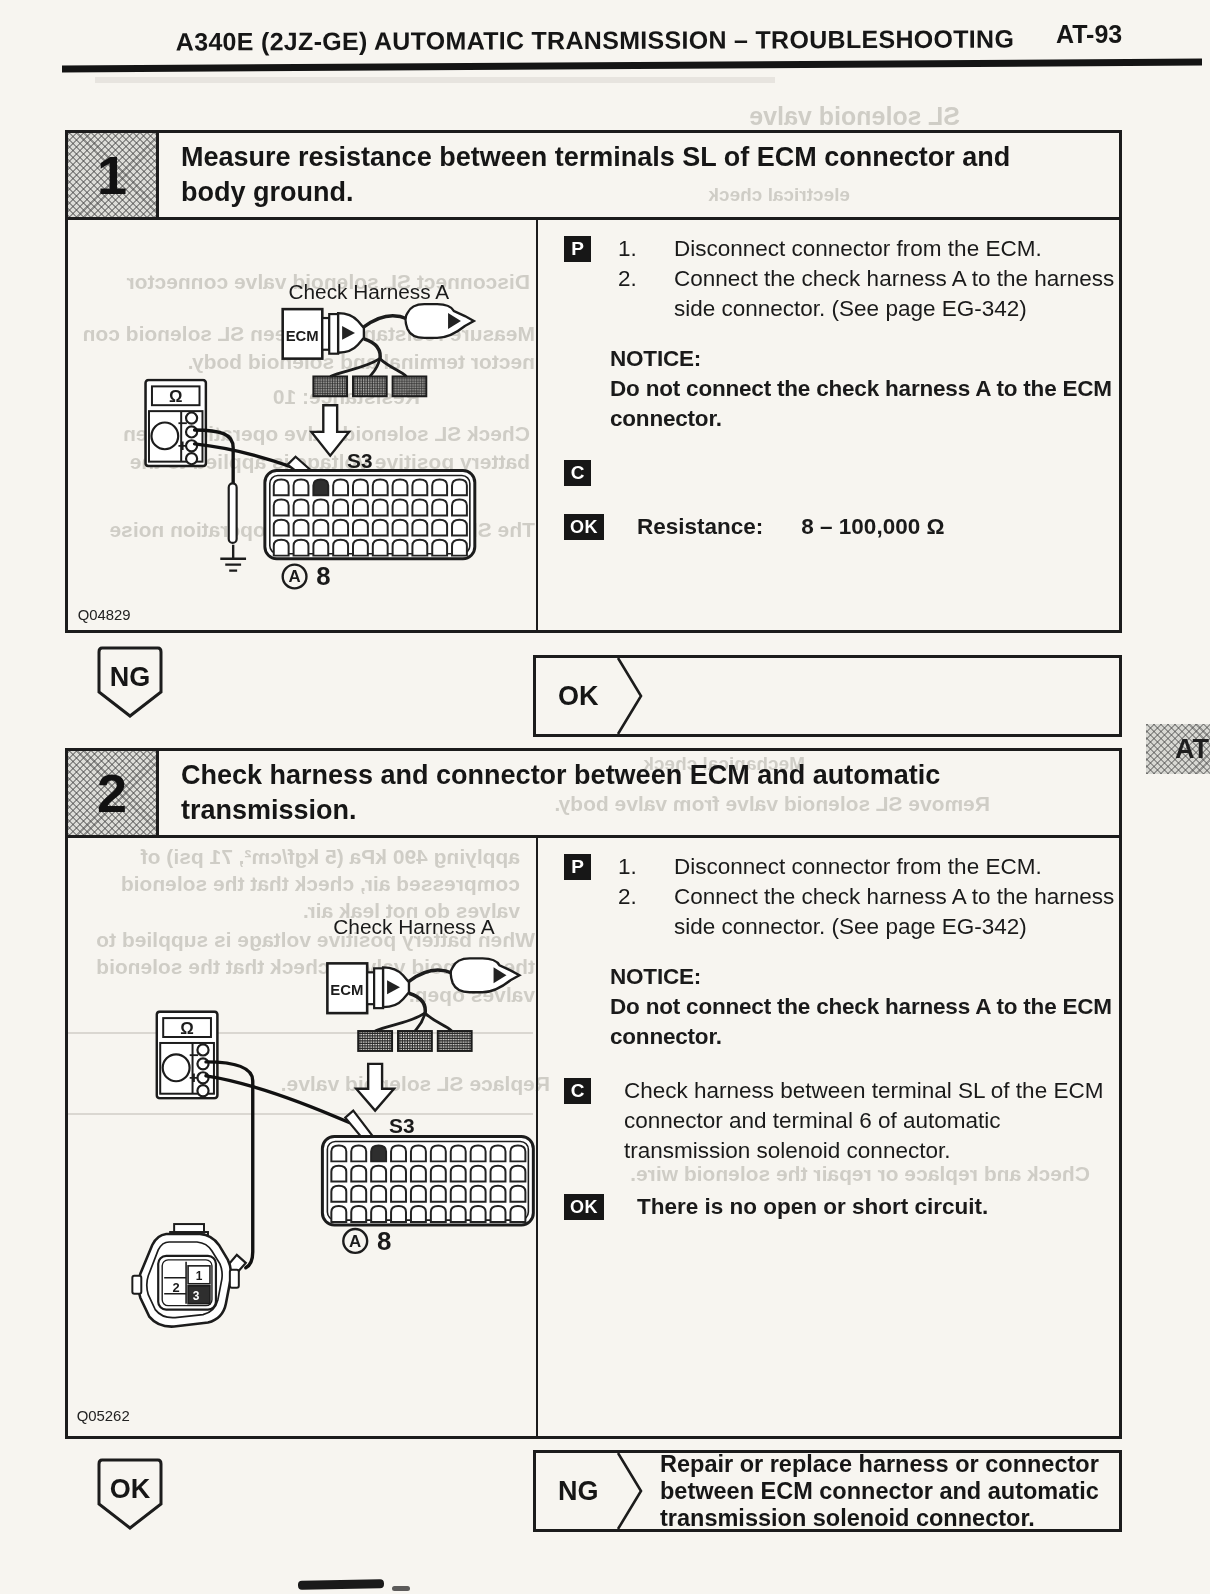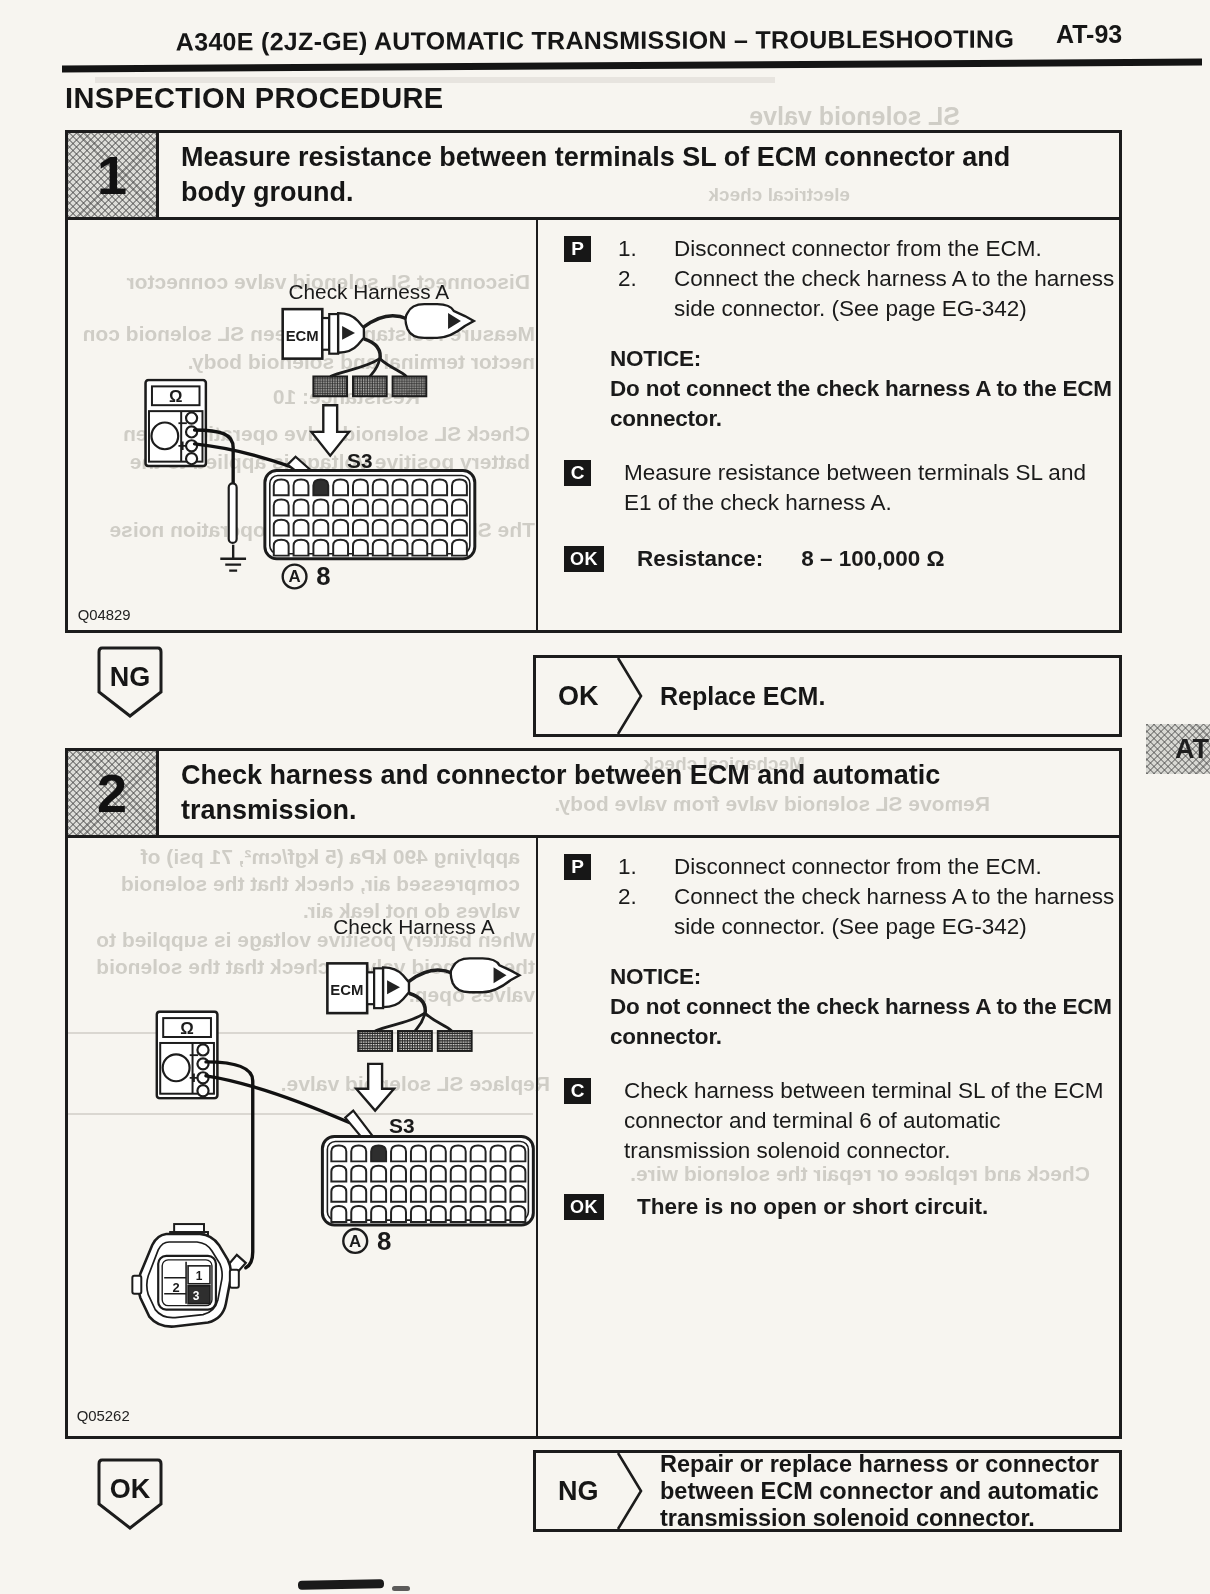--- a/index.html
+++ b/index.html
@@ -149,21 +149,20 @@
   <div class="bleed" style="left:75px;top:926px;width:460px">When battery positive voltage is supplied to the solenoid valves, check that the solenoid valves open.</div>
   <div class="bleed" style="left:240px;top:1070px;width:310px">Replace SL solenoid valve.</div>
   <div class="bleed" style="left:600px;top:1160px;width:490px">Check and replace or repair the solenoid wire.</div>
   <div class="bleed-line" style="left:65px;top:1032px;width:468px"></div>
   <div class="bleed-line" style="left:65px;top:1113px;width:468px"></div>
   <div class="smear" style="left:95px;top:77px;width:680px;height:6px"></div>
 
   <div class="hdr-title">A340E (2JZ-GE) AUTOMATIC TRANSMISSION – TROUBLESHOOTING</div>
   <div class="hdr-page">AT-93</div>
   <div class="hdr-rule"></div>
-  <div class="section-title">INSPECTION PROCEDURE</div>
 
   <div class="step-box" id="step1">
     <div class="step-header">
       <div class="step-num">1</div>
       <div class="step-title">Measure resistance between terminals SL of ECM connector and body ground.</div>
     </div>
     <div class="step-body">
       <div class="fig-cell">
         <svg viewBox="0 0 465 414">
           <text x="300" y="80" text-anchor="middle" font-size="21" fill="#1a1a1a">Check Harness A</text>
@@ -244,21 +243,20 @@
               <span class="p-txt">Connect the check harness A to the harness side connector. (See page EG-342)</span>
             </div>
           </div>
         </div>
         <div class="notice">
           <div>NOTICE:</div>
           <div>Do not connect the check harness A to the ECM connector.</div>
         </div>
         <div class="c-block">
           <span class="tag sq">C</span>
-          <span class="c-txt">Measure resistance between terminals SL and E1 of the check harness A.</span>
         </div>
         <div class="ok-block">
           <span class="tag okt">OK</span>
           <span class="spec">
             <span>Resistance:</span>
             <span>8 – 100,000 Ω</span>
           </span>
         </div>
       </div>
     </div>
@@ -268,21 +266,20 @@
     <svg width="70" height="74" viewBox="0 0 70 74">
         <use href="#sym-pointer"></use>
       </svg>
     <span>NG</span>
   </div>
   <div class="result-box" id="res1">
     <span class="res-verdict">OK</span>
     <svg class="res-chev" width="28" viewBox="0 0 28 76" preserveAspectRatio="none">
       <polyline points="2,0 25,38 2,76" fill="none" stroke="#1c1c1c" stroke-width="2.6"></polyline>
     </svg>
-    <span class="res-text">Replace ECM.</span>
   </div>
 
   <div class="step-box" id="step2">
     <div class="step-header">
       <div class="step-num">2</div>
       <div class="step-title">Check harness and connector between ECM and automatic transmission.</div>
     </div>
     <div class="step-body">
       <div class="fig-cell">
         <svg viewBox="0 0 465 601">

